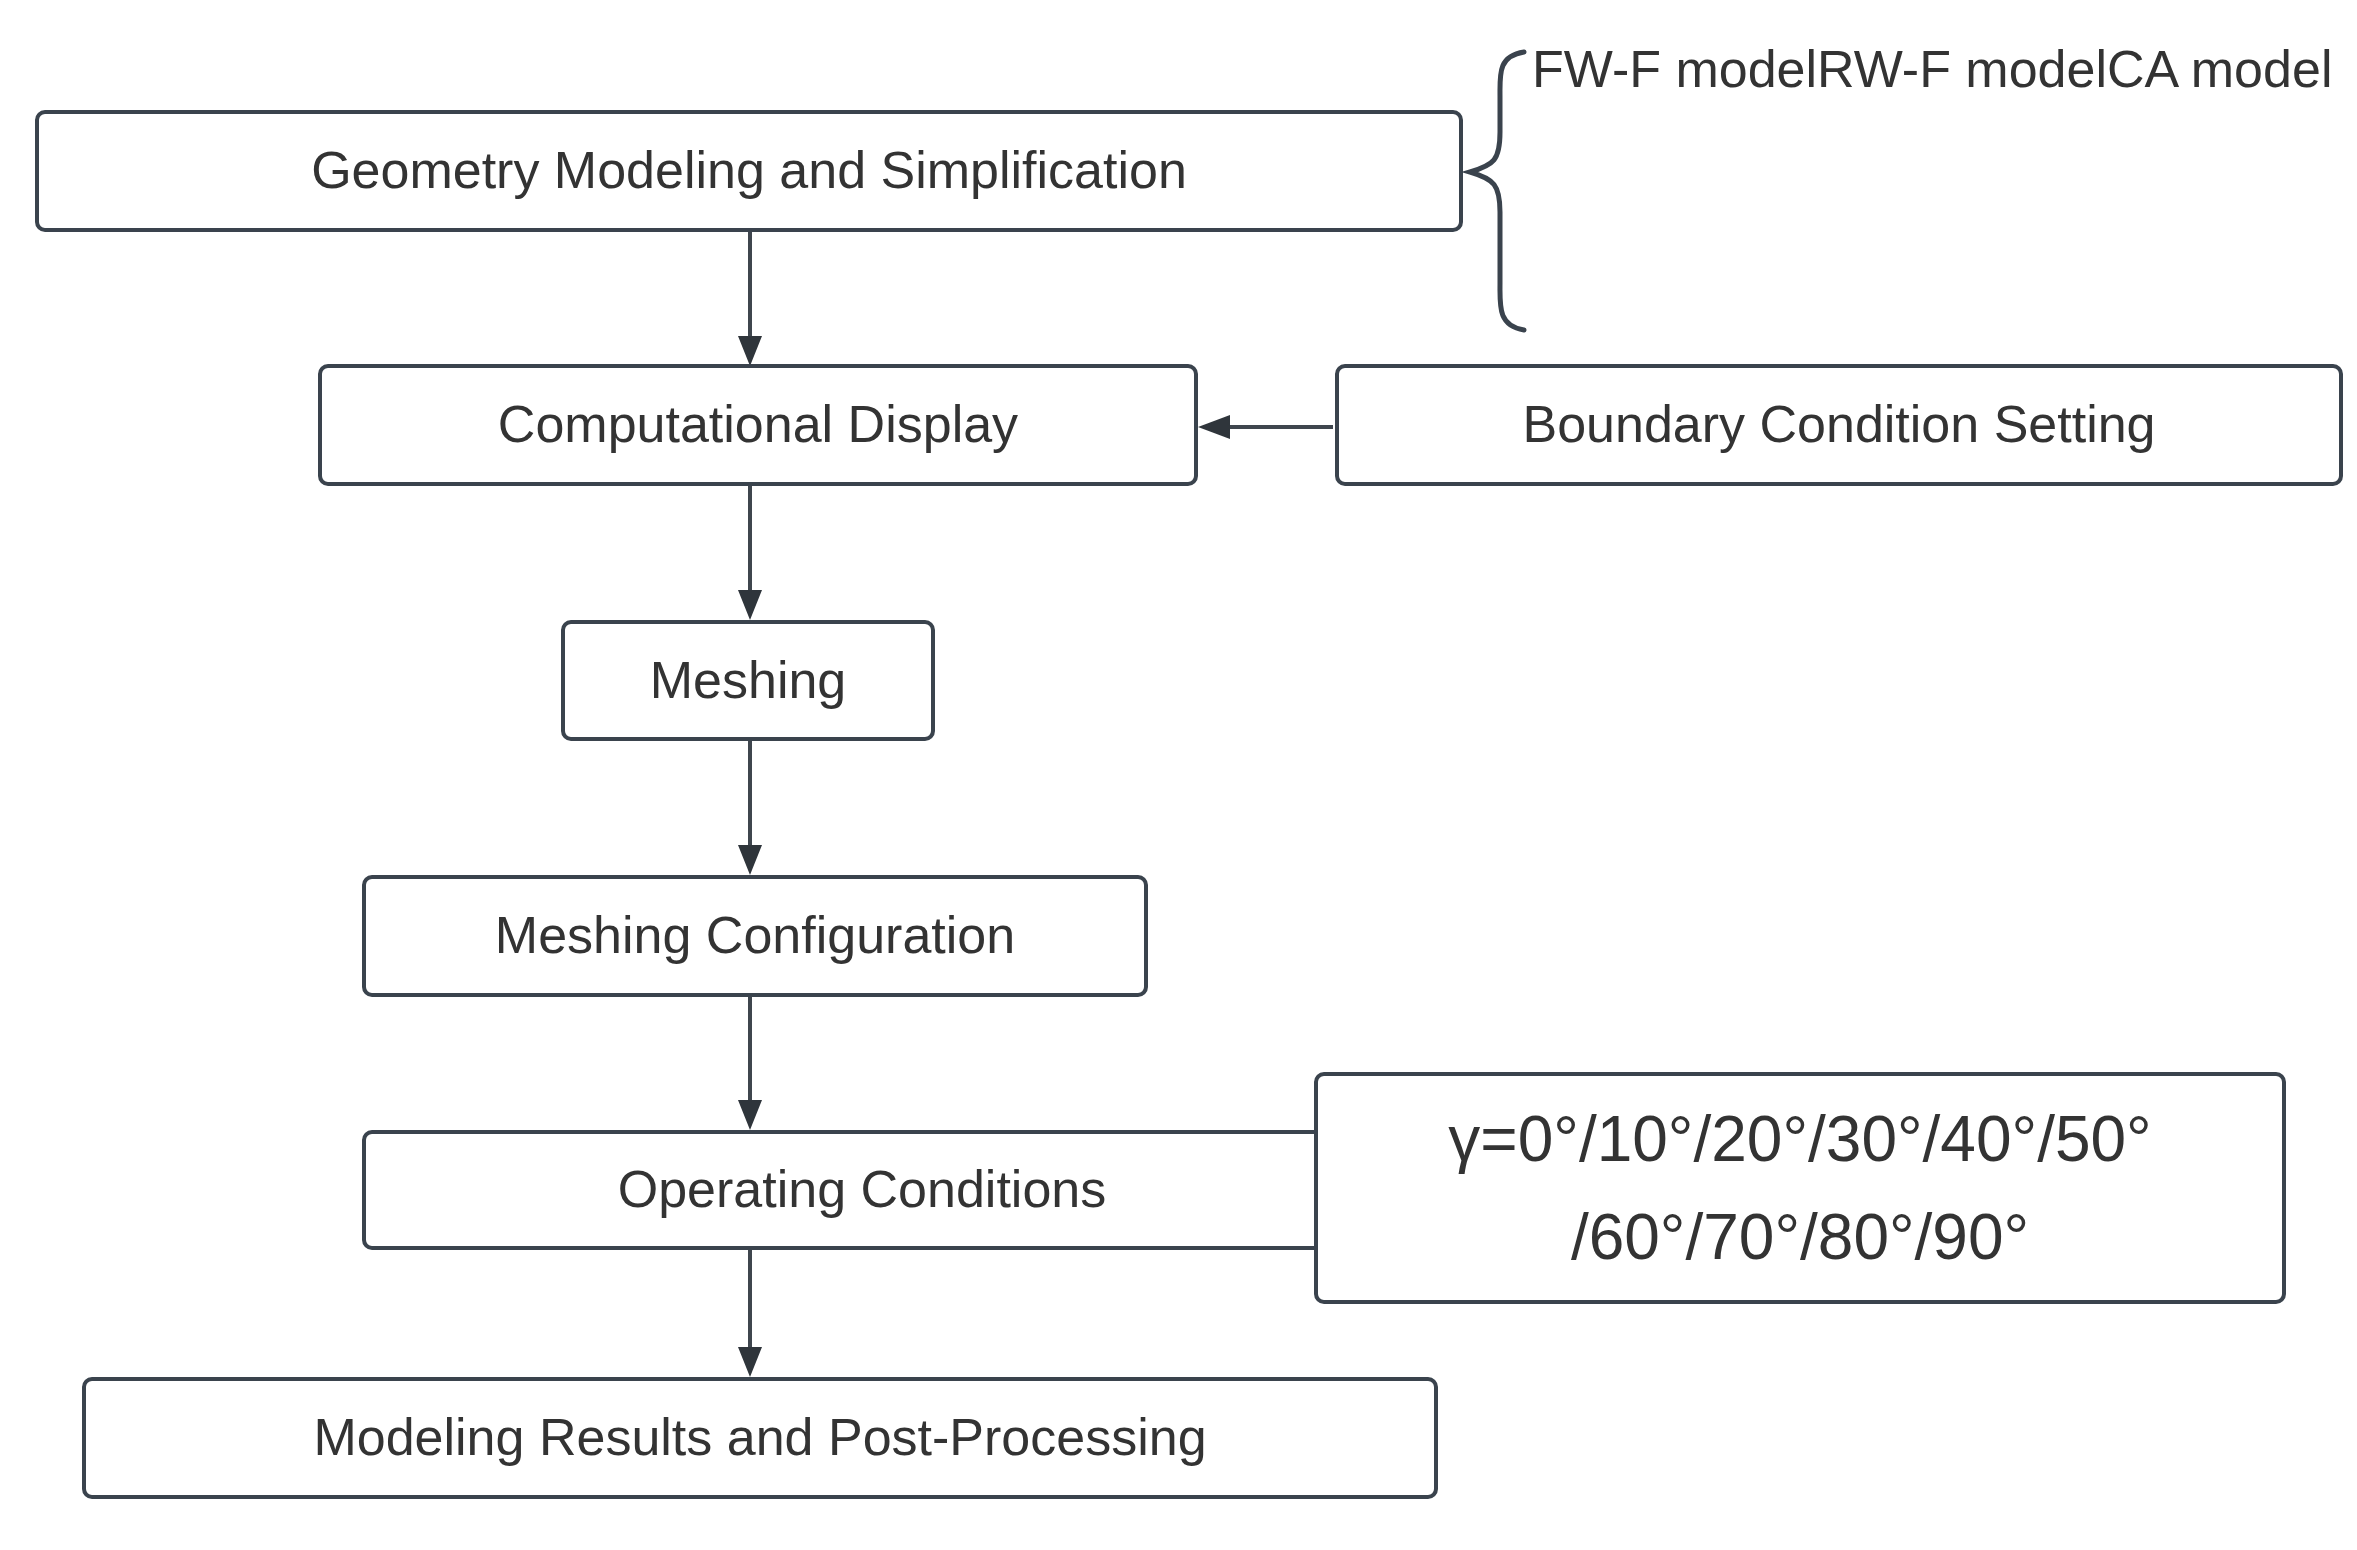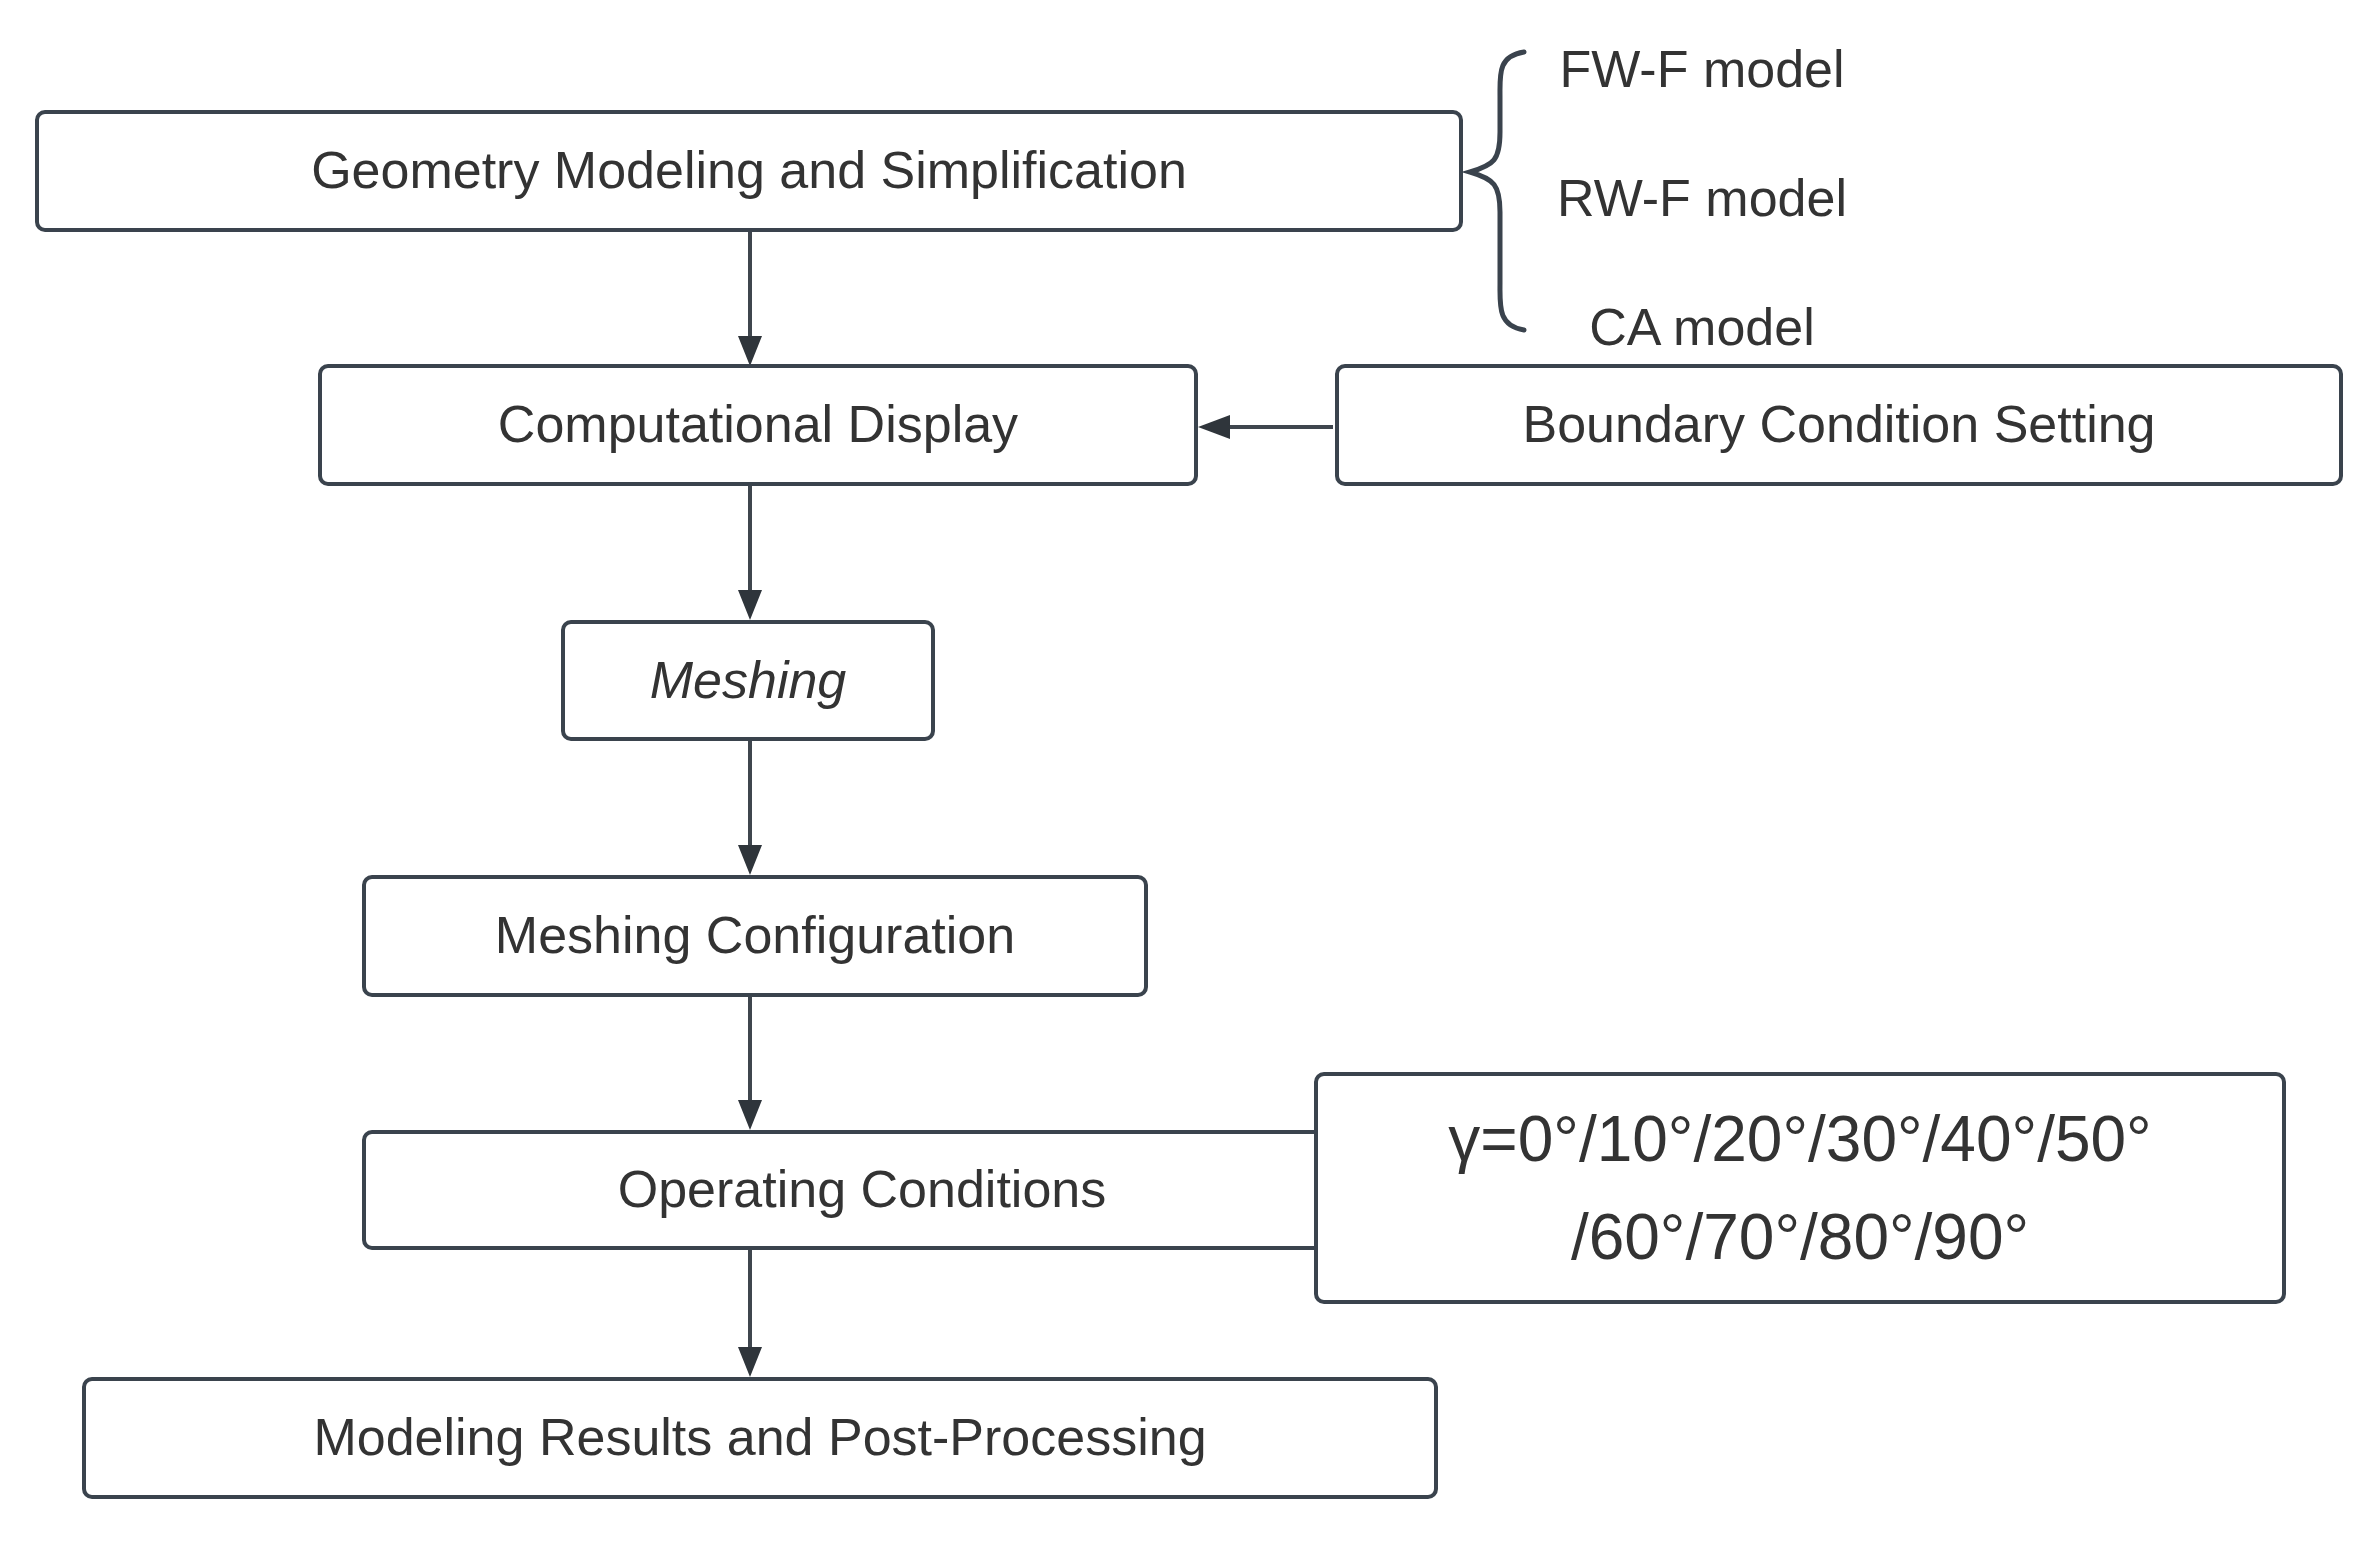--- a/index.html
+++ b/index.html
@@ -27,21 +27,21 @@
     border-radius: 10px;
     background: #ffffff;
     font-size: 52px;
     line-height: 1.1;
     color: #333333;
     white-space: nowrap;
   }
   #node-geometry      { left: 35px;   top: 110px;  width: 1428px; height: 122px; }
   #node-computational { left: 318px;  top: 364px;  width: 880px;  height: 122px; }
   #node-boundary      { left: 1335px; top: 364px;  width: 1008px; height: 122px; }
-  #node-meshing       { left: 561px;  top: 620px;  width: 374px;  height: 121px; font-style: italic; }
+  #node-meshing       { left: 561px;  top: 620px;  width: 374px;  height: 121px; }
   #node-solver        { left: 362px;  top: 875px;  width: 786px;  height: 122px; }
   #node-operating     { left: 330px;  top: 1130px; width: 1000px;  height: 120px; margin-left: 32px; }
   #node-display       { left: 82px;   top: 1377px; width: 1356px; height: 122px; }
   #node-gamma {
     left: 1314px; top: 1072px; width: 972px; height: 232px;
     flex-direction: column;
     font-size: 64px;
     line-height: 98px;
   }
   #connector-layer {
@@ -50,23 +50,21 @@
     width: 2357px;
     height: 1550px;
     pointer-events: none;
   }
   #model-list {
     position: absolute;
     left: 1532px;
     top: 38px;
     width: 340px;
     display: flex;
-    flex-direction: column;
     row-gap: 67px;
-    text-align: center;
   }
   .model-item {
     font-size: 52px;
     line-height: 62px;
     color: #333333;
     white-space: nowrap;
   }
 </style>
 </head>
 <body>

